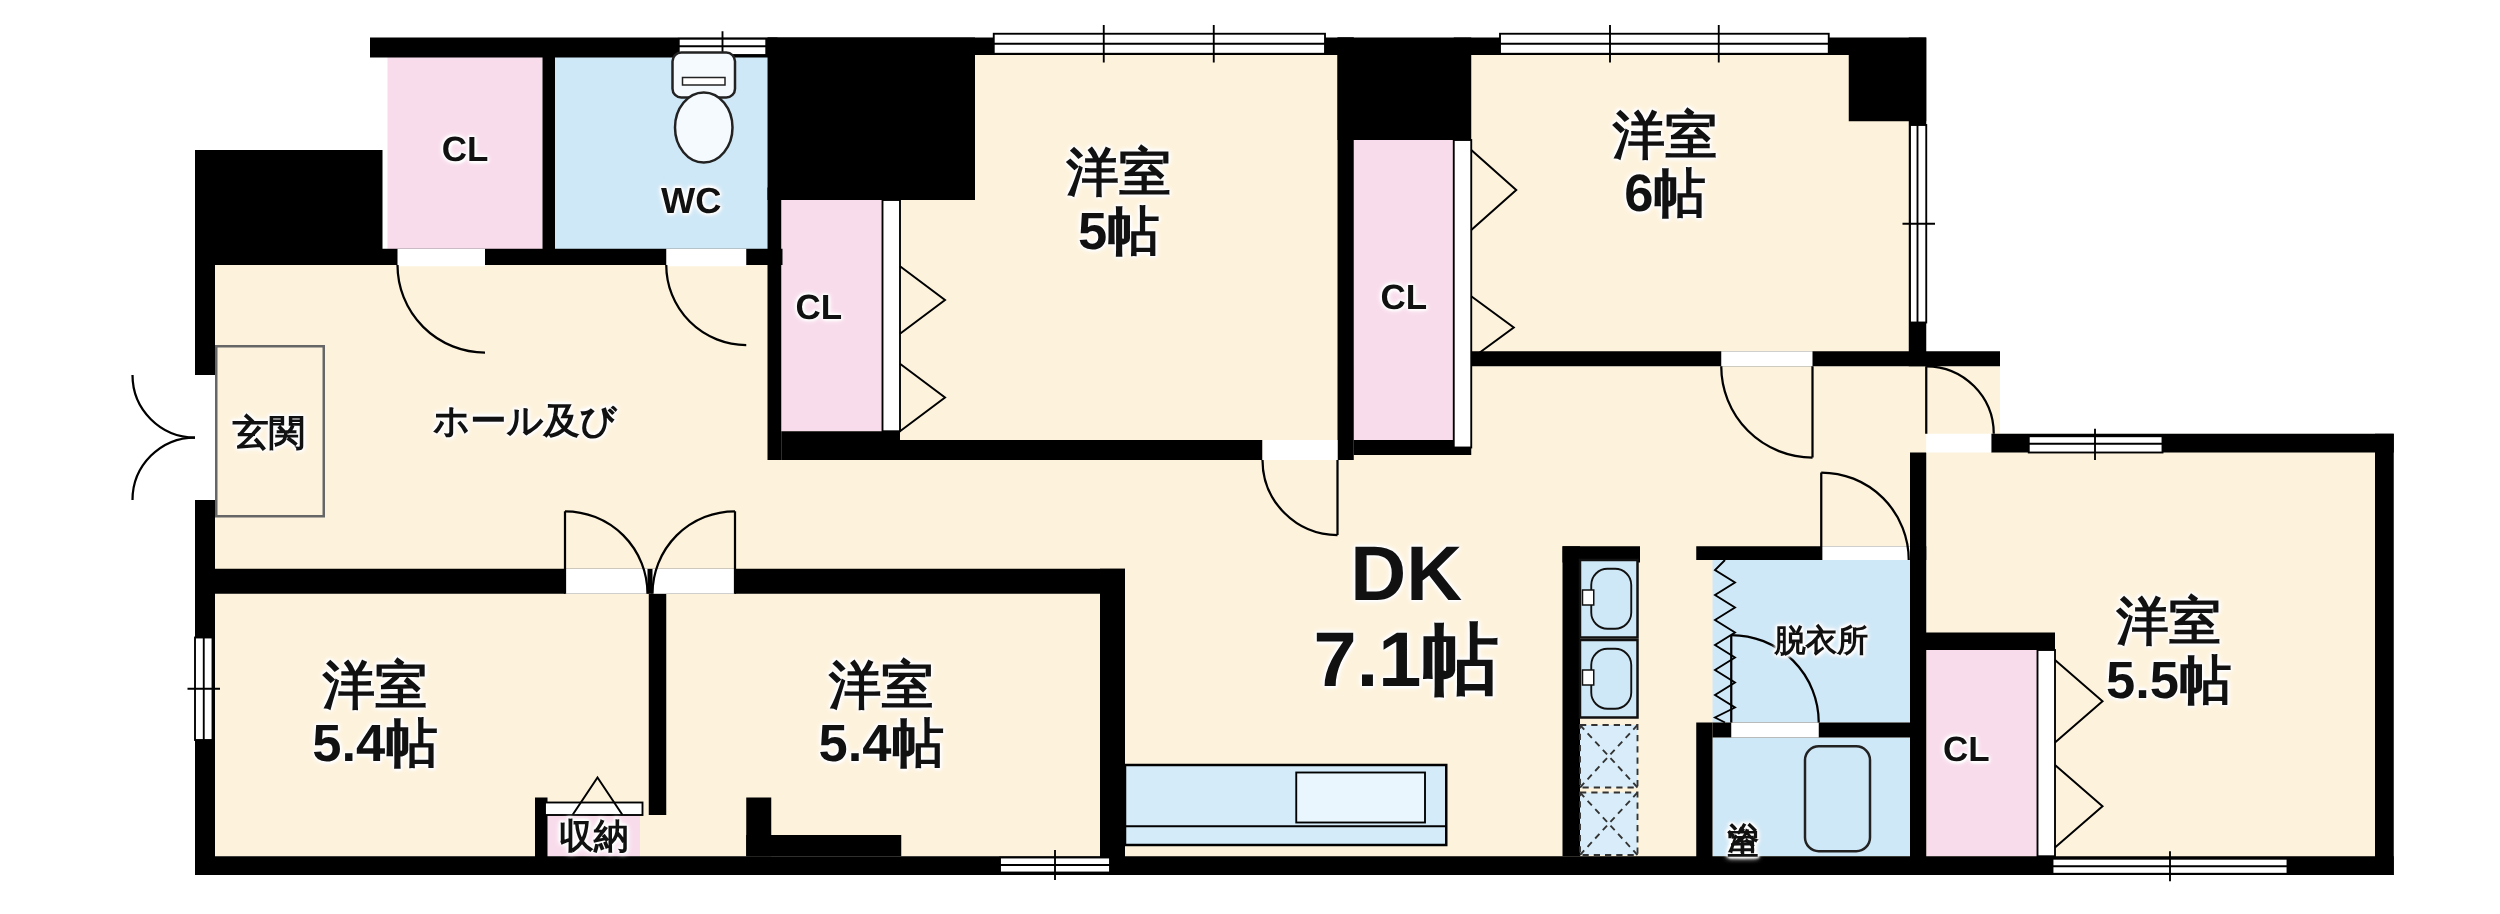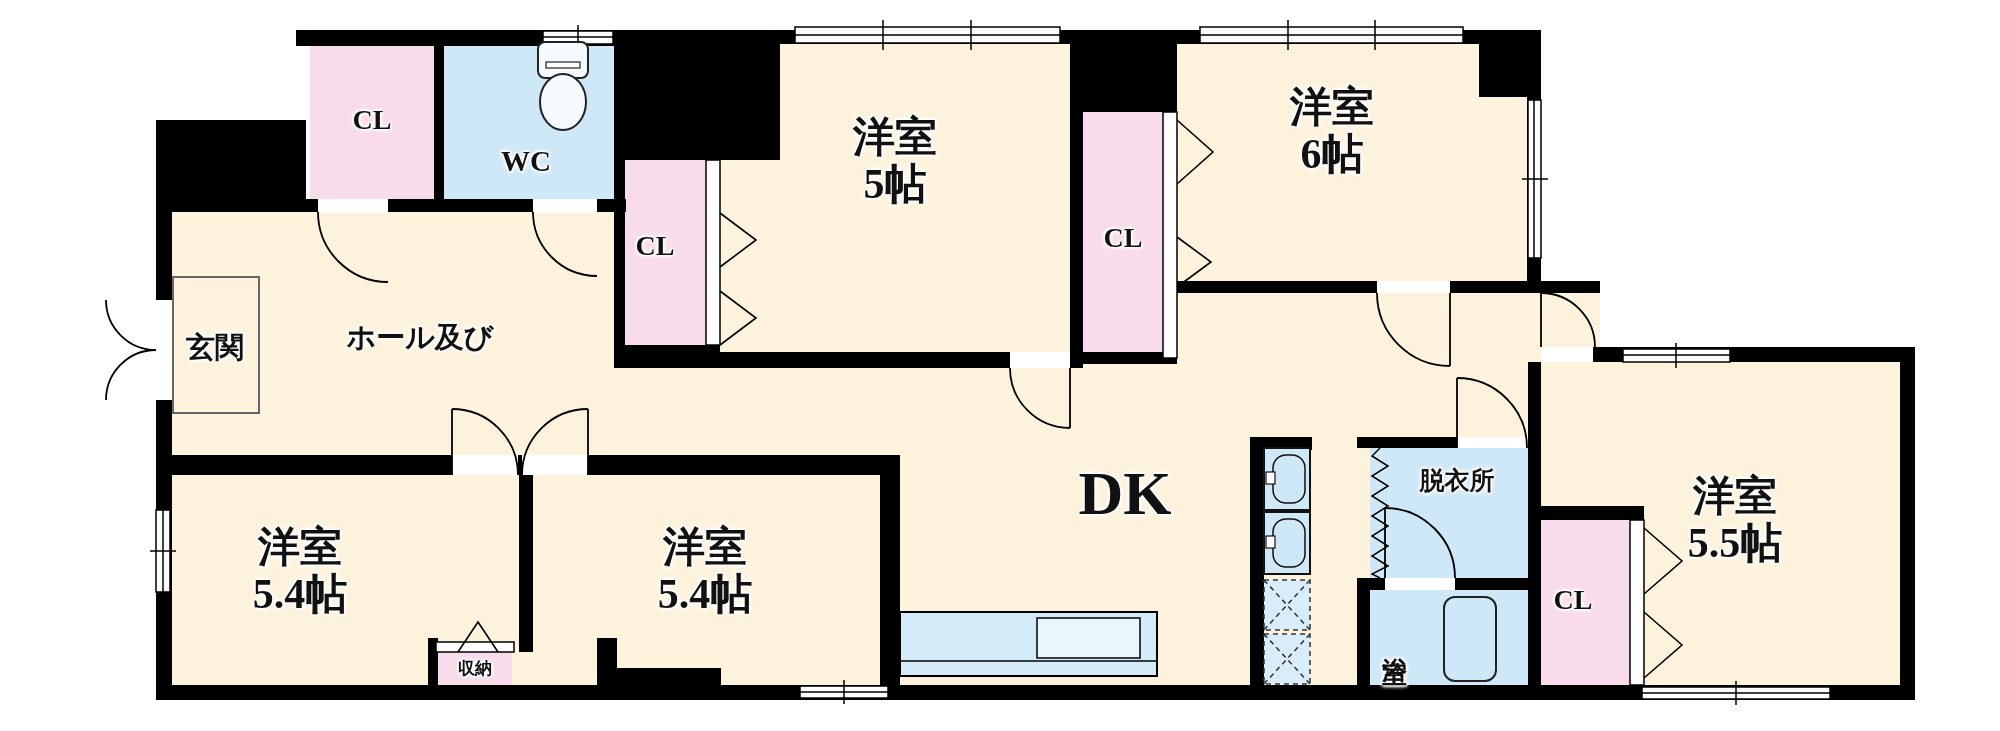--- a/index.html
+++ b/index.html
@@ -1,32 +1,32 @@
 <!DOCTYPE html>
 <html><head>
 <meta charset="utf-8">
 <style>
   html,body{margin:0;padding:0;background:#fff;}
   #stage{position:relative;width:2000px;height:731px;background:#ffffff;overflow:hidden;
-         font-family:Liberation Serif, serif;}
+         font-family:Liberation Sans, sans-serif;}
   .room{position:absolute;}
   .floor{background:#fdf3dd;}
   .closet{background:#f9dcec;}
   .wet{background:#cfe8f7;}
   .wall{position:absolute;background:#000;}
   .outline-box{position:absolute;border:2px solid #666;background:#fdf3dd;}
   svg.overlay{position:absolute;left:0;top:0;}
   .lbl{position:absolute;display:flex;flex-direction:column;align-items:center;justify-content:center;
        color:#111;font-weight:bold;text-align:center;line-height:1.12;
        text-shadow:0 0 3px #fff,0 0 3px #fff,0 0 5px #fff,0 0 5px #fff,1px 1px 2px #fff,-1px -1px 2px #fff;}
   .f-big{font-size:42px;}
   .f-dk{font-size:62px;}
   .f-med{font-size:29px;}
   .f-cl{font-size:28px;}
-  .f-small{font-size:17px;}
+  .f-small{font-size:28px;}
   .f-dress{font-size:25px;}
   .vert{writing-mode:vertical-rl;text-orientation:upright;letter-spacing:2px;}
 </style>
 </head>
 <body>
 
 <div id="stage">
 
   <div class="room floor" style="left:170px;top:212px;width:730px;height:263px;"></div>
   <div class="room floor" style="left:720px;top:44px;width:350px;height:308px;"></div>
@@ -214,21 +214,21 @@
     <g>
       <rect x="900" y="612" width="257" height="64" fill="#d4ecfa" stroke="#000" stroke-width="2"></rect>
       <line x1="900" y1="661" x2="1157" y2="661" stroke="#000" stroke-width="1.5"></line>
       <rect x="1037" y="618" width="103" height="40" fill="#e9f6fd" stroke="#000" stroke-width="1.5"></rect>
     </g>
   </svg>
 
   <div class="lbl f-cl" style="left:310px;top:90px;width:124px;height:60px;">
       <span>CL</span>
     </div>
-  <div class="lbl f-med" style="left:441px;top:133px;width:170px;height:56px;justify-content:center;">
+  <div class="lbl f-med" style="left:468px;top:133px;width:170px;height:56px;justify-content:center;">
       <span>WC</span>
     </div>
   <div class="lbl f-cl" style="left:600px;top:218px;width:110px;height:56px;">
       <span>CL</span>
     </div>
   <div class="lbl f-big" style="left:775px;top:102px;width:240px;height:118px;">
     <span>洋室</span>
       <span>5帖</span>
   </div>
   <div class="lbl f-cl" style="left:1073px;top:208px;width:100px;height:60px;">
@@ -250,22 +250,23 @@
   </div>
   <div class="lbl f-big" style="left:580px;top:512px;width:250px;height:118px;">
     <span>洋室</span>
       <span>5.4帖</span>
   </div>
   <div class="lbl f-small" style="left:438px;top:652px;width:74px;height:33px;">
       <span>収納</span>
     </div>
   <div class="lbl f-dk" style="left:1002px;top:438px;width:246px;height:112px;">
     <span>DK</span>
-  </div>
-  <div class="lbl f-dress" style="left:1386px;top:464px;width:142px;height:34px;">
+      <span>7.1帖</span>
+  </div>
+  <div class="lbl f-dress" style="left:1386px;top:496px;width:142px;height:34px;">
       <span>脱衣所</span>
     </div>
   <div class="lbl f-dress vert" style="left:1376px;top:600px;width:36px;height:80px;">
       <span>浴室</span>
     </div>
   <div class="lbl f-cl" style="left:1518px;top:572px;width:110px;height:56px;">
       <span>CL</span>
     </div>
   <div class="lbl f-big" style="left:1590px;top:458px;width:290px;height:124px;">
     <span>洋室</span>

